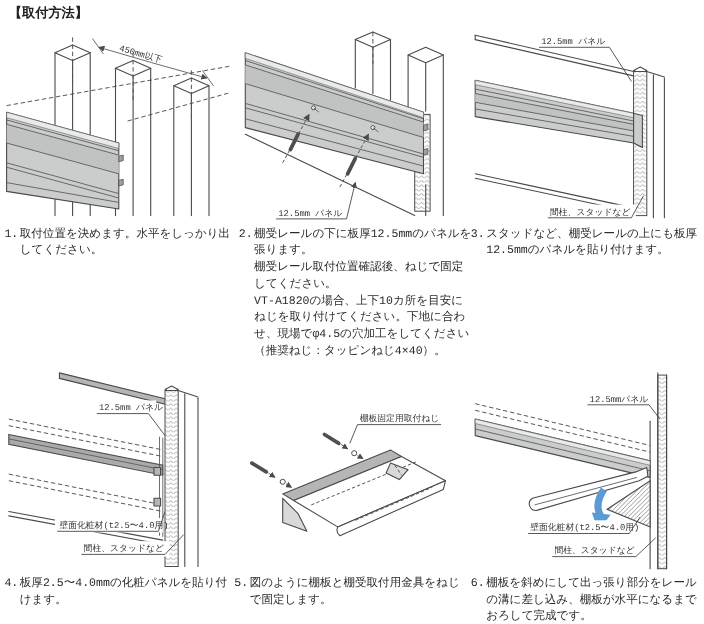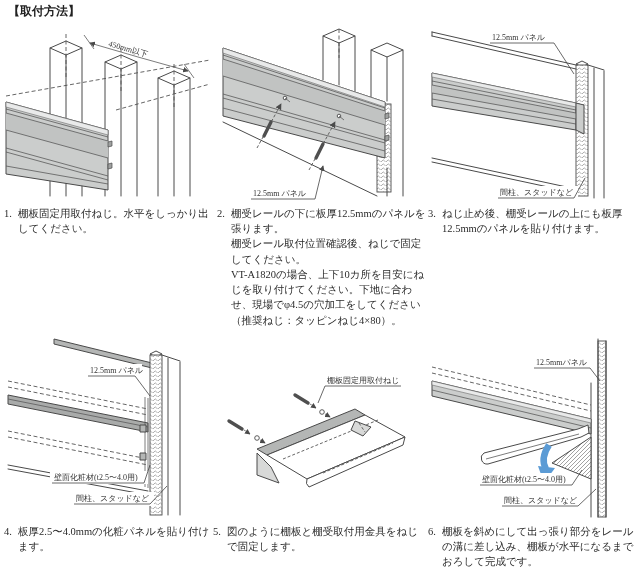--- a/index.html
+++ b/index.html
@@ -1,17 +1,17 @@
 <!DOCTYPE html>
 <html><head>
 <meta charset="utf-8">
 <style>
   html,body{margin:0;padding:0;background:#fff;}
   .page{position:relative;width:640px;height:567px;background:#fff;overflow:hidden;
-        font-family:Liberation Serif, serif;color:#2b2b2b;}
+        font-family:Liberation Mono, monospace;color:#2b2b2b;}
   .title{position:absolute;left:8px;top:3px;font-size:12px;font-weight:bold;color:#222;margin:0;}
   .cell{position:absolute;width:212px;}
   .c1{left:4px;top:18px}.c2{left:217px;top:18px}.c3{left:428px;top:18px}
   .c4{left:4px;top:333px}.c5{left:213px;top:333px}.c6{left:428px;top:333px}
   .cell svg{display:block;}
   .caption{display:flex;margin-top:3px;font-size:10.5px;line-height:1.45;color:#2b2b2b;}
   .caption .num{flex:0 0 14px;}
   .caption .txt{white-space:pre-line;}
   
   .ln{fill:none;stroke:#4a4a4a;stroke-width:1;stroke-linecap:round;stroke-linejoin:round}
@@ -91,21 +91,21 @@
         <line class="thin" x1="2" y1="112" x2="104" y2="140"></line>
         <line class="thin" x1="2" y1="130" x2="104" y2="158"></line>
         <line class="thin" x1="2" y1="134" x2="104" y2="162"></line>
         <line class="thin" x1="2" y1="148" x2="104" y2="166"></line>
         <path d="M104,124 l4,-1 l0,5 l-4,1 Z" fill="#9fa1a0" stroke="#4a4a4a" stroke-width=".7"></path>
         <path d="M104,146 l4,-1 l0,5 l-4,1 Z" fill="#9fa1a0" stroke="#4a4a4a" stroke-width=".7"></path>
       </g>
     </svg>
     <figcaption class="caption">
       <span class="num">1.</span>
-      <span class="txt">棚板固定用取付ねじ。水平をしっかり出してください。</span>
+      <span class="txt">取付位置を決めます。水平をしっかり出してください。</span>
     </figcaption>
   </figure>
 
   <figure class="cell c2" style="margin:0">
     <svg viewBox="0 0 210 185" width="210" height="185">
       <g>
         <path class="fw" d="M106,18 L122,11 L138,18 L122,25 Z"></path>
         <line class="ln" x1="106" y1="18" x2="106" y2="62"></line>
         <line class="ln" x1="138" y1="18" x2="138" y2="73"></line>
         <line class="ln" x1="122" y1="25" x2="122" y2="67"></line>
@@ -147,21 +147,21 @@
       <g>
         <text class="lbl" x="36" y="178">12.5mm パネル</text>
         <line class="ll" x1="34" y1="181" x2="98" y2="181"></line>
         <line class="ll" x1="98" y1="181" x2="106" y2="148" marker-end="url(#arr)"></line>
       </g>
     </svg>
     <figcaption class="caption">
       <span class="num">2.</span>
       <span class="txt">棚受レールの下に板厚12.5mmのパネルを張ります。
 棚受レール取付位置確認後、ねじで固定してください。
-VT-A1820の場合、上下10カ所を目安にねじを取り付けてください。下地に合わせ、現場でφ4.5の穴加工をしてください（推奨ねじ：タッピンねじ4×80）。</span>
+VT-A1820の場合、上下10カ所を目安にねじを取り付けてください。下地に合わせ、現場でφ4.5の穴加工をしてください（推奨ねじ：タッピンねじ4×40）。</span>
     </figcaption>
   </figure>
 
   <figure class="cell c3" style="margin:0">
     <svg viewBox="0 0 210 185" width="210" height="185">
       <g>
         <path class="fw" d="M148,46 L154,43 L160,46 L154,49 Z"></path>
         <rect x="148" y="47" width="12" height="131" class="wbg"></rect>
         <rect x="148" y="47" width="12" height="131" class="hatchbox"></rect>
         <line class="ln" x1="166" y1="50" x2="166" y2="180"></line>
@@ -194,21 +194,21 @@
       </g>
       <g>
         <rect class="wbg" x="68" y="168" width="82" height="14"></rect>
         <text class="lbl" x="72" y="177">間柱、スタッドなど</text>
         <line class="ll" x1="70" y1="180" x2="146" y2="180"></line>
         <line class="ll" x1="146" y1="180" x2="157" y2="160"></line>
       </g>
     </svg>
     <figcaption class="caption">
       <span class="num">3.</span>
-      <span class="txt">ねじ止め後、棚受レールの上にも板厚12.5mmのパネルを貼り付けます。</span>
+      <span class="txt">スタッドなど、棚受レールの上にも板厚12.5mmのパネルを貼り付けます。</span>
     </figcaption>
   </figure>
 
   <figure class="cell c4" style="margin:0">
     <svg viewBox="0 0 210 188" width="210" height="188">
       <g>
         <polygon class="fg" points="50,6 148,30 148,35 50,11"></polygon>
       </g>
       <g>
         <path class="fw" d="M146,21 L152,18 L158,21 L152,24 Z"></path>

